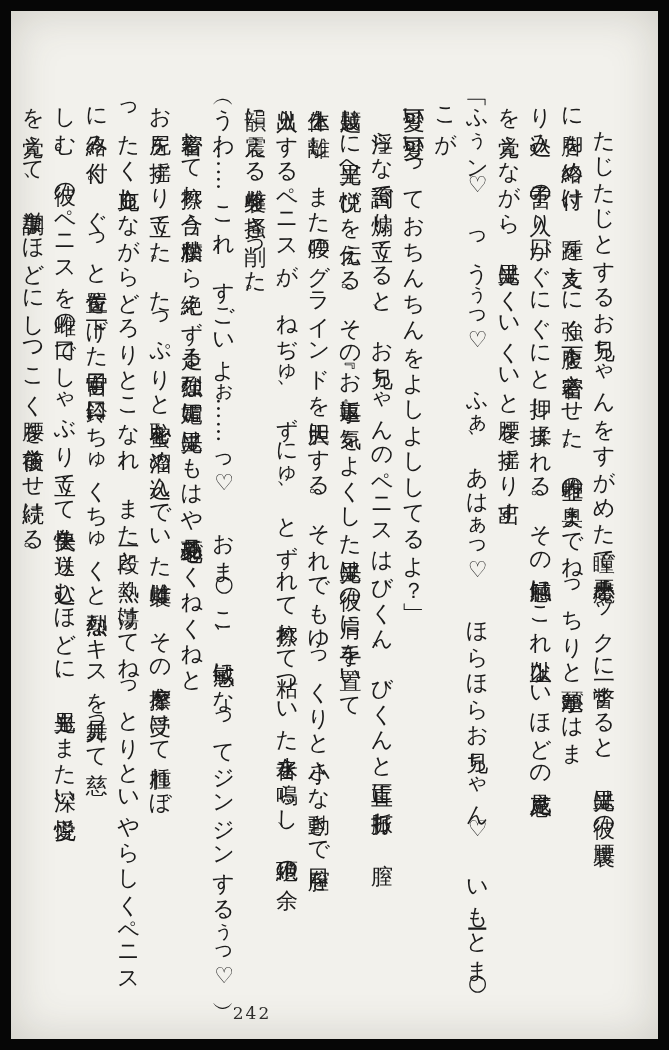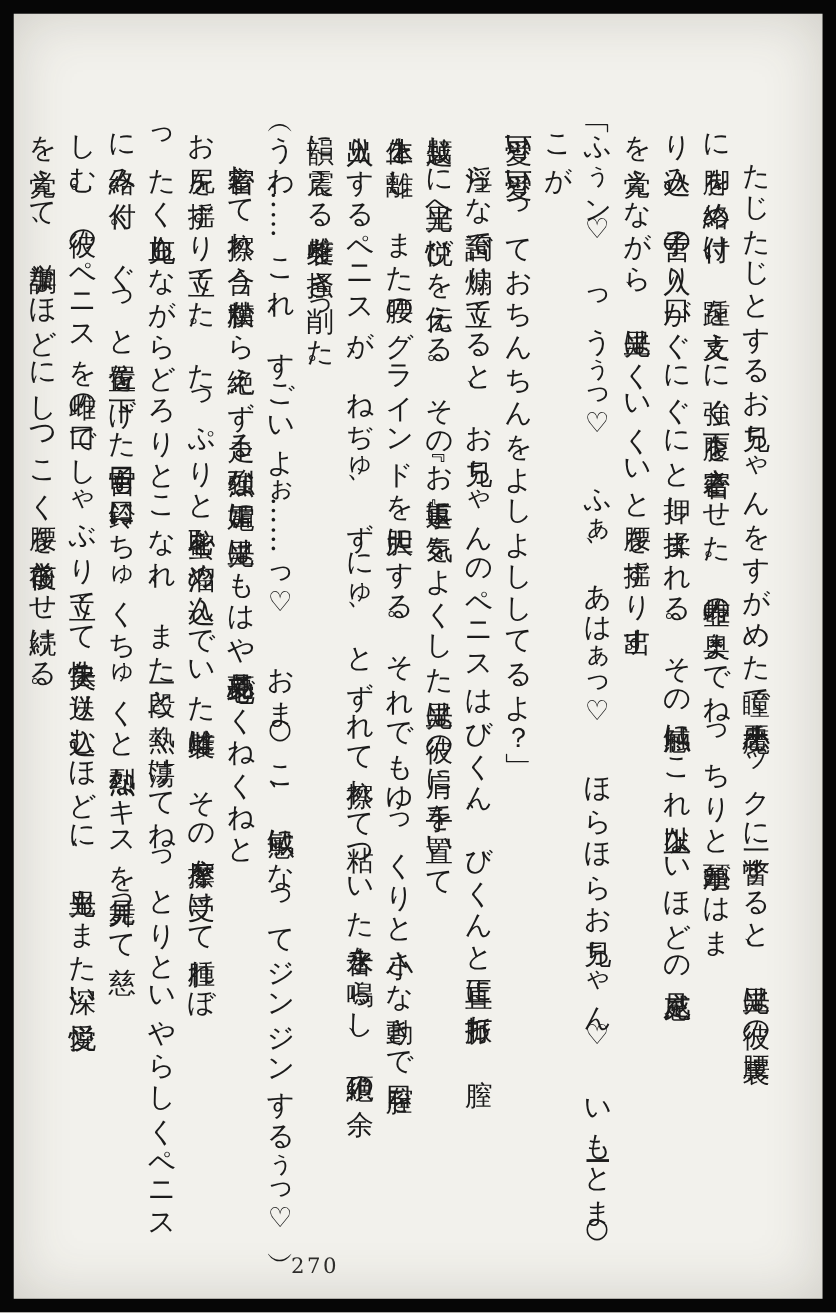--- a/index.html
+++ b/index.html
@@ -77,14 +77,14 @@
       <p class="line">出入りするペニスが、ねぢゅ、ずにゅ、とずれて擦れて粘ついた水音を鳴らし、絶頂の余</p>
       <p class="line">韻に震える雌襞を掻き削った。</p>
       <p class="line">（うわ……これ、すごいよぉ……っ♡　おま○こ、敏感になってジンジンするぅっ♡）</p>
       <p class="line indent">密着して擦れ合う粘膜から絶えず走る強烈な媚電に光里はもはや夢見心地でくねくねと</p>
       <p class="line">お尻を揺すり立てた。たっぷりと恥蜜を溜め込んでいた雌襞は、その摩擦を受けて腫れぼ</p>
       <p class="line">ったく充血しながらどろりとこなれ、また一段と熱く蕩けてねっとりといやらしくペニス</p>
       <p class="line">に絡み付く。ぐっと位置を下げた子宮口も鈴口にちゅくちゅくと熱烈なキスを見舞って慈</p>
       <p class="line">しむ。彼のペニスを雌の口でしゃぶり立てて快美を送り込むほどに、光里もまた深い愛悦</p>
       <p class="line">を覚えて、単調なほどにしつこく腰を前後させ続ける。</p>
     </div>
-  <div class="page-number">270</div>
+  <div class="page-number">242</div>
 </div>
 
 </body></html>

